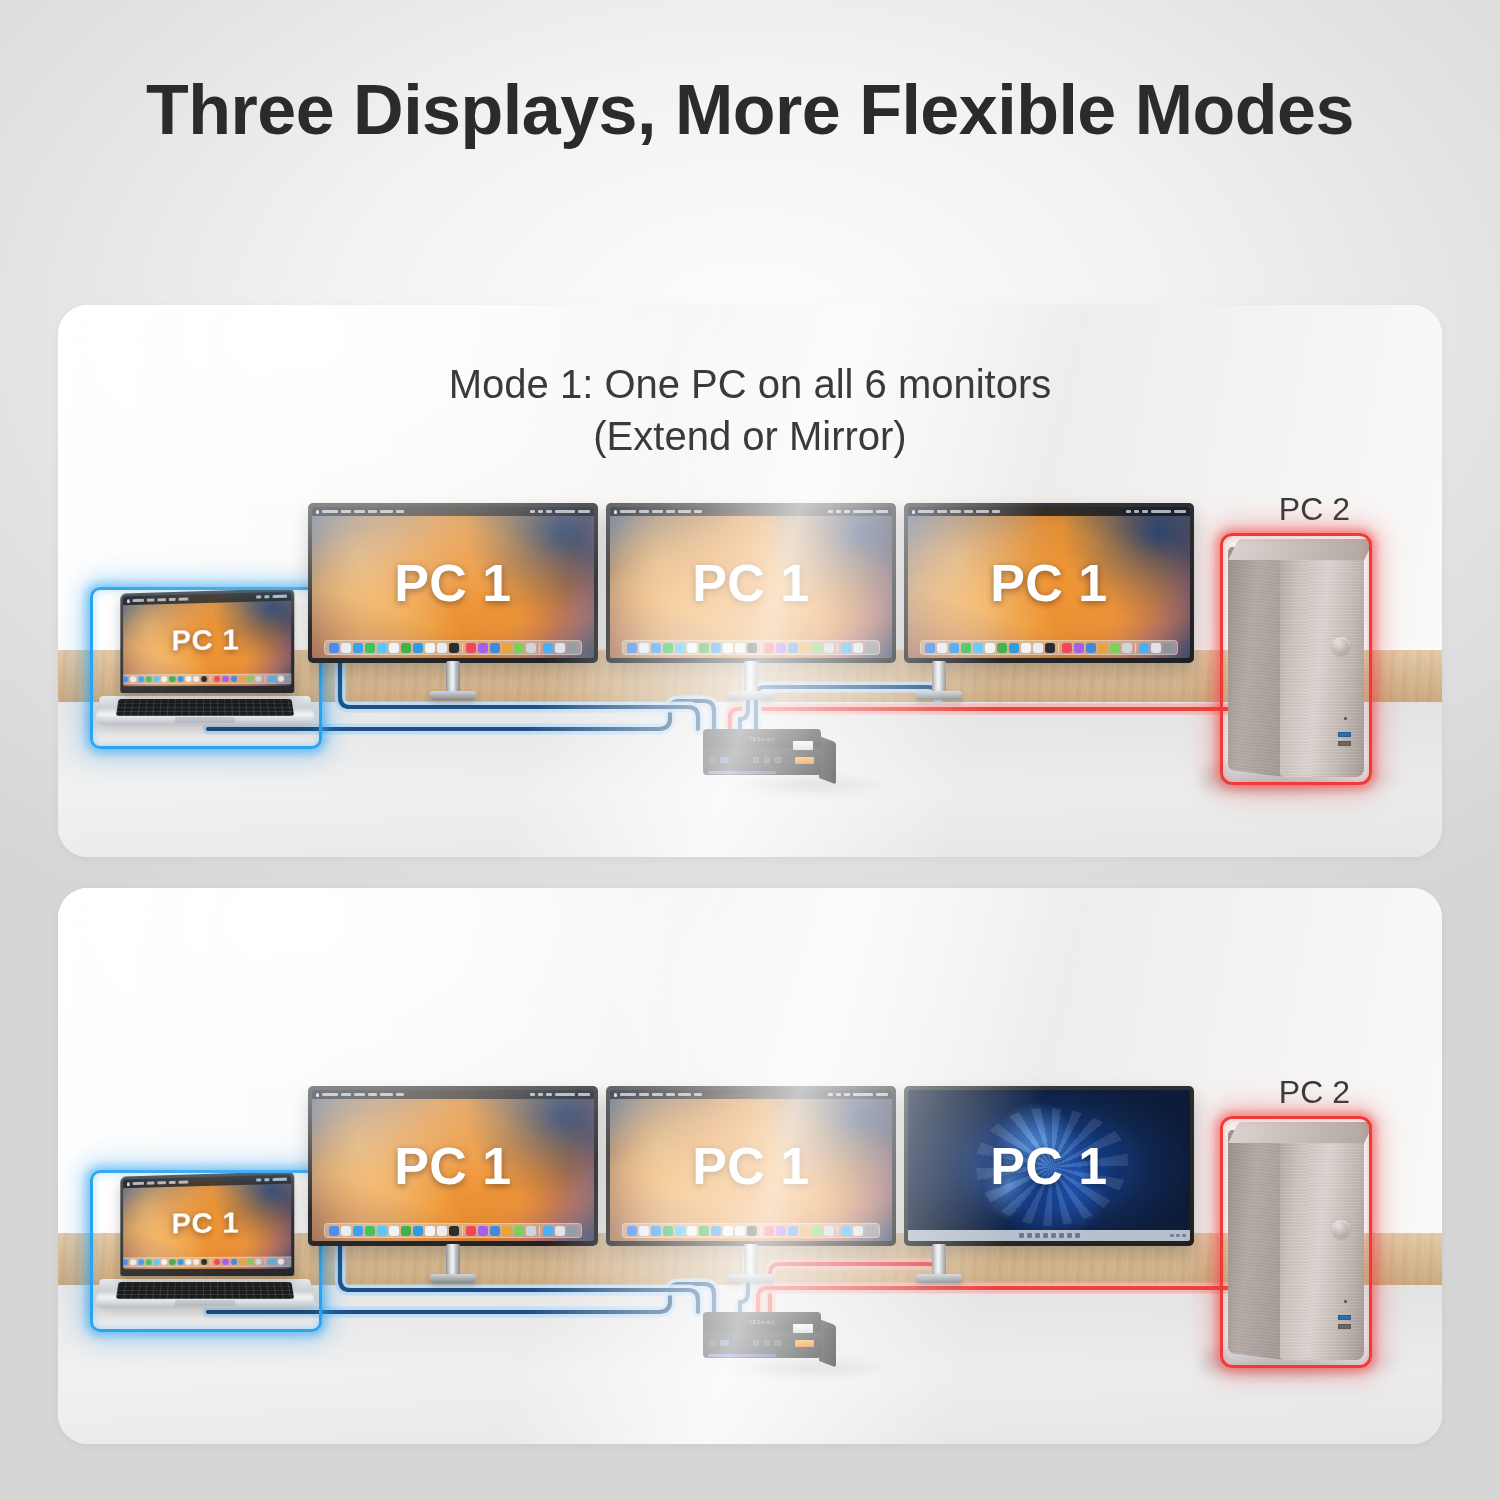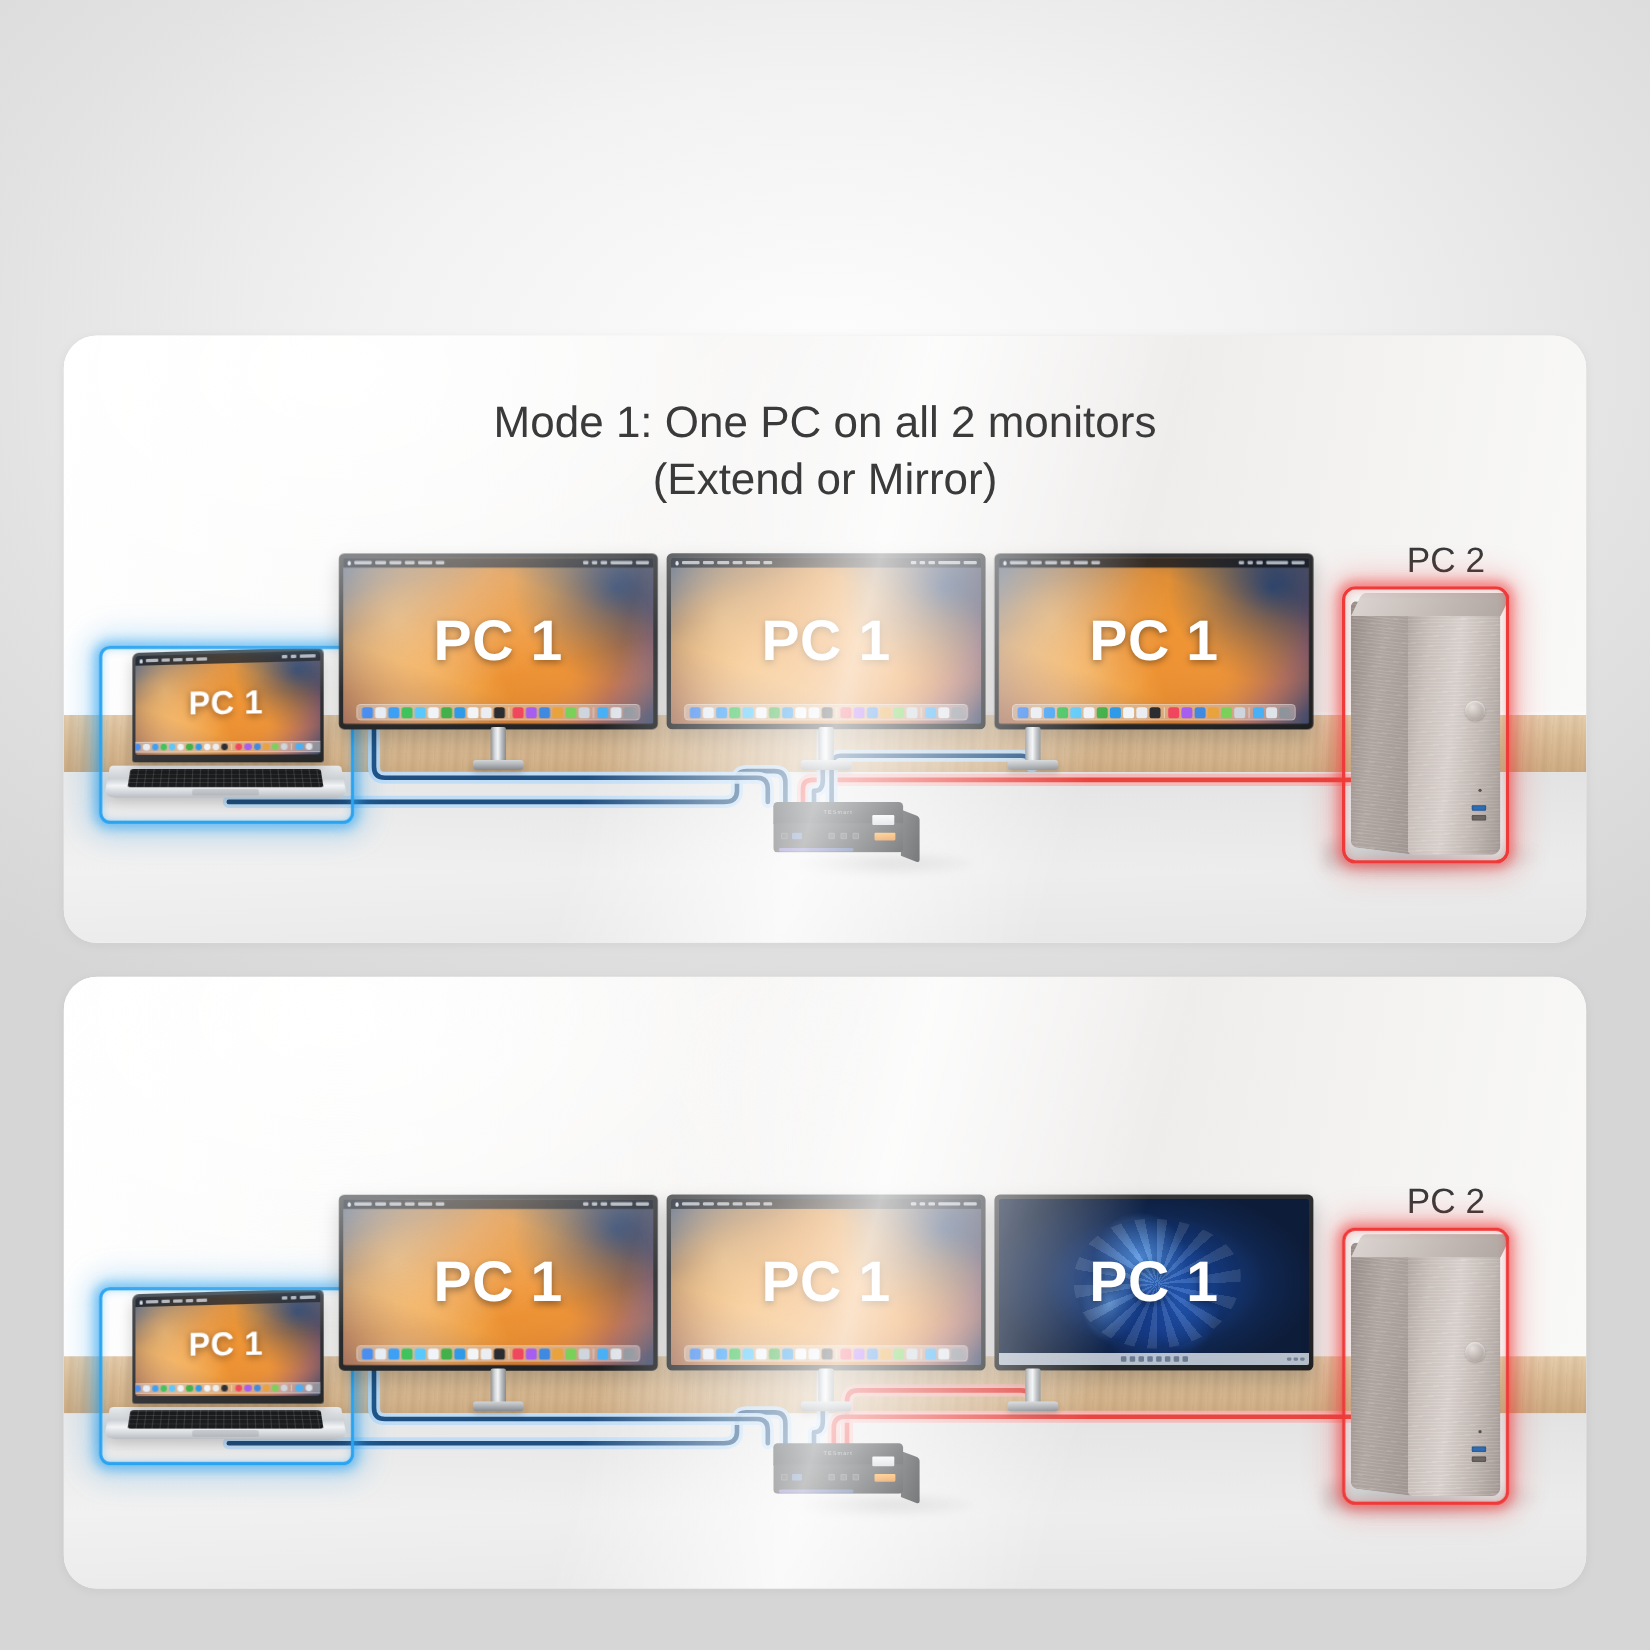--- a/index.html
+++ b/index.html
@@ -414,20 +414,21 @@
   }
 
   
   .cables { position:absolute; inset:0; pointer-events:none; }
 </style>
 </head>
 <body>
 
 <div id="page">
 
+  <h1 class="headline">Three Displays, More Flexible Modes</h1>
 
   <section class="card" id="card-mode-1">
     <div class="scene">
       <div class="wall"></div>
       <div class="desk-wood" style="top:345px;"></div>
       <div class="desk-top" style="top:397px;"></div>
       <div class="desk-reflection" style="top:397px;"></div>
 
       <svg class="cables" viewBox="0 0 1384 552" preserveAspectRatio="none">
         <g fill="none" stroke-linecap="round" stroke-linejoin="round">
@@ -694,21 +695,21 @@
             <span class="usb-blue"></span>
             <span class="usb-grey"></span>
           </div>
         </div>
         <div class="tower-top"></div>
       </div>
       <div class="glow-red" style="right:70px; top:228px; width:152px; height:252px;"></div>
     </div>
 
     <div class="card-sheen"></div>
-    <h2 class="mode-title" id="mode-1-title">Mode 1: One PC on all 2 monitors
+    <h2 class="mode-title" id="mode-1-title">Mode 1: One PC on all 6 monitors
 (Extend or Mirror)</h2>
   </section>
 
   <section class="card" id="card-mode-2">
     <div class="scene">
       <div class="wall"></div>
       <div class="desk-wood" style="top:345px;"></div>
       <div class="desk-top" style="top:397px;"></div>
       <div class="desk-reflection" style="top:397px;"></div>
 

